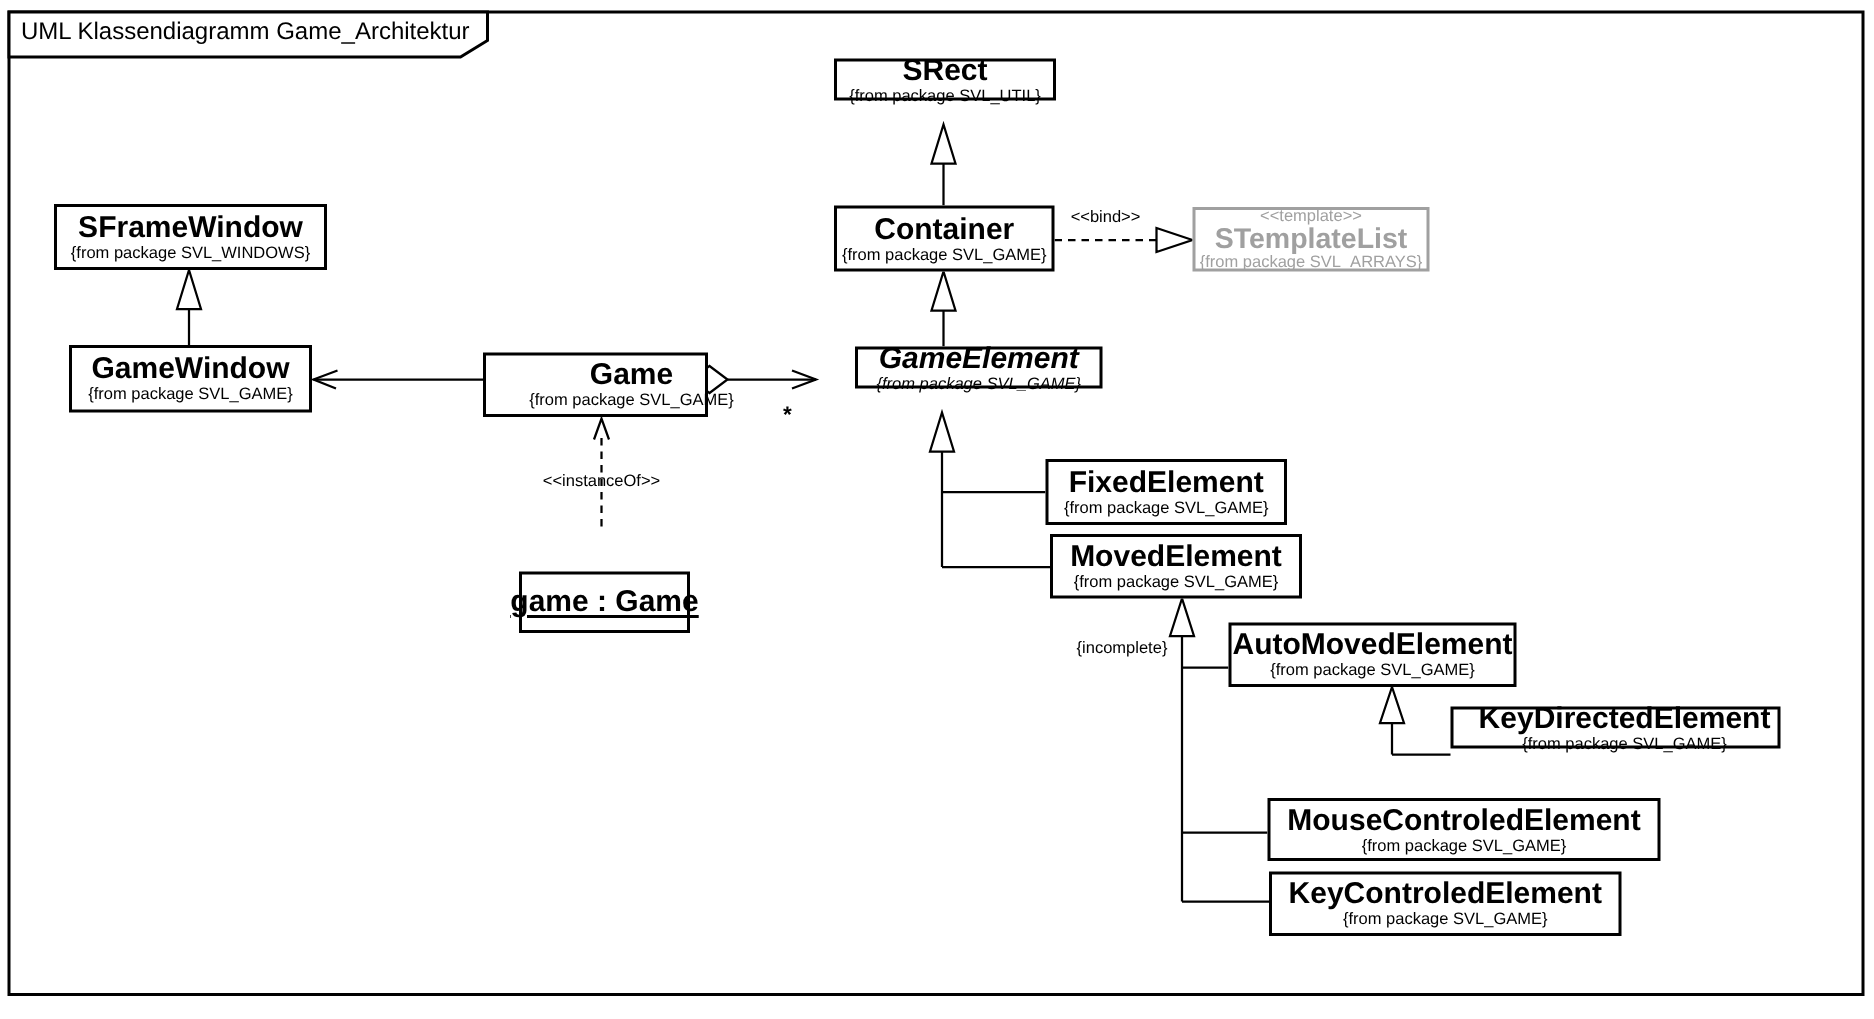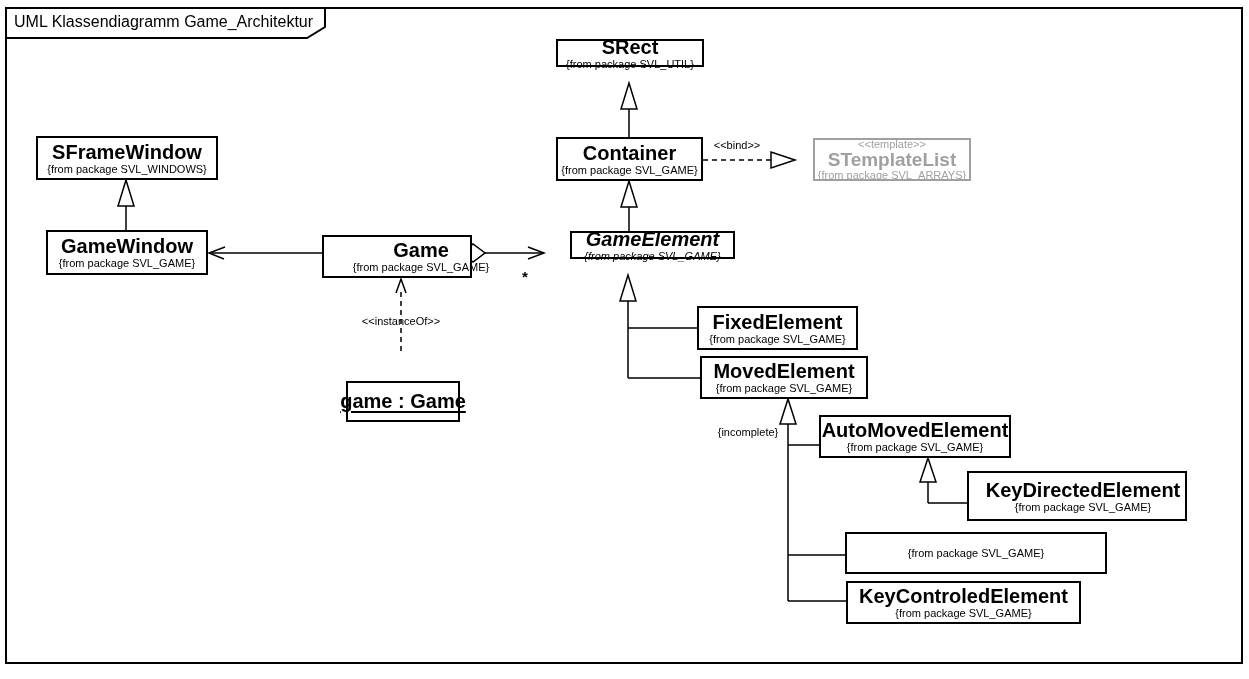--- a/index.html
+++ b/index.html
@@ -42,21 +42,21 @@
     line-height: 12px;
     white-space: nowrap;
     color: #000;
   }
   .uml-stereo {
     font-size: 11px;
     line-height: 12px;
     white-space: nowrap;
     color: #000;
   }
-  .muted { border-color: #a0a0a0; margin-left: 18px; }
+  .muted { border-color: #a0a0a0; }
   .muted .uml-name, .muted .uml-pkg, .muted .uml-stereo { color: #a0a0a0; }
   .obj-name {
     font-size: 20px;
     font-weight: bold;
     text-decoration: underline;
     text-decoration-thickness: 2px;
     text-underline-offset: 3px;
     white-space: nowrap;
     color: #000;
   }
@@ -187,26 +187,27 @@
 
   <div class="uml-class" style="left:346px; top:354px; width:114px; height:41px;margin-top:27px;">
     <div class="obj-name">game : Game</div>
   </div>
 
   <div class="uml-class" style="left:819px; top:415px; width:192px; height:43px;">
     <div class="uml-name">AutoMovedElement</div>
     <div class="uml-pkg">{from package SVL_GAME}</div>
   </div>
 
-  <div class="uml-class" style="left:967px; top:471px; width:220px; height:50px;padding-left:12px;">
+  <div class="uml-class" style="left:967px; top:471px; width:220px; height:28px;padding-left:12px;">
     <div class="uml-name">KeyDirectedElement</div>
     <div class="uml-pkg">{from package SVL_GAME}</div>
   </div>
 
   <div class="uml-class" style="left:845px; top:532px; width:262px; height:42px;">
+    <div class="uml-name">MouseControledElement</div>
     <div class="uml-pkg">{from package SVL_GAME}</div>
   </div>
 
   <div class="uml-class" style="left:846px; top:581px; width:235px; height:43px;">
     <div class="uml-name">KeyControledElement</div>
     <div class="uml-pkg">{from package SVL_GAME}</div>
   </div>
 
   <div class="edge-label" style="left:703px; top:139px; width:68px;">&lt;&lt;bind&gt;&gt;</div>
 

